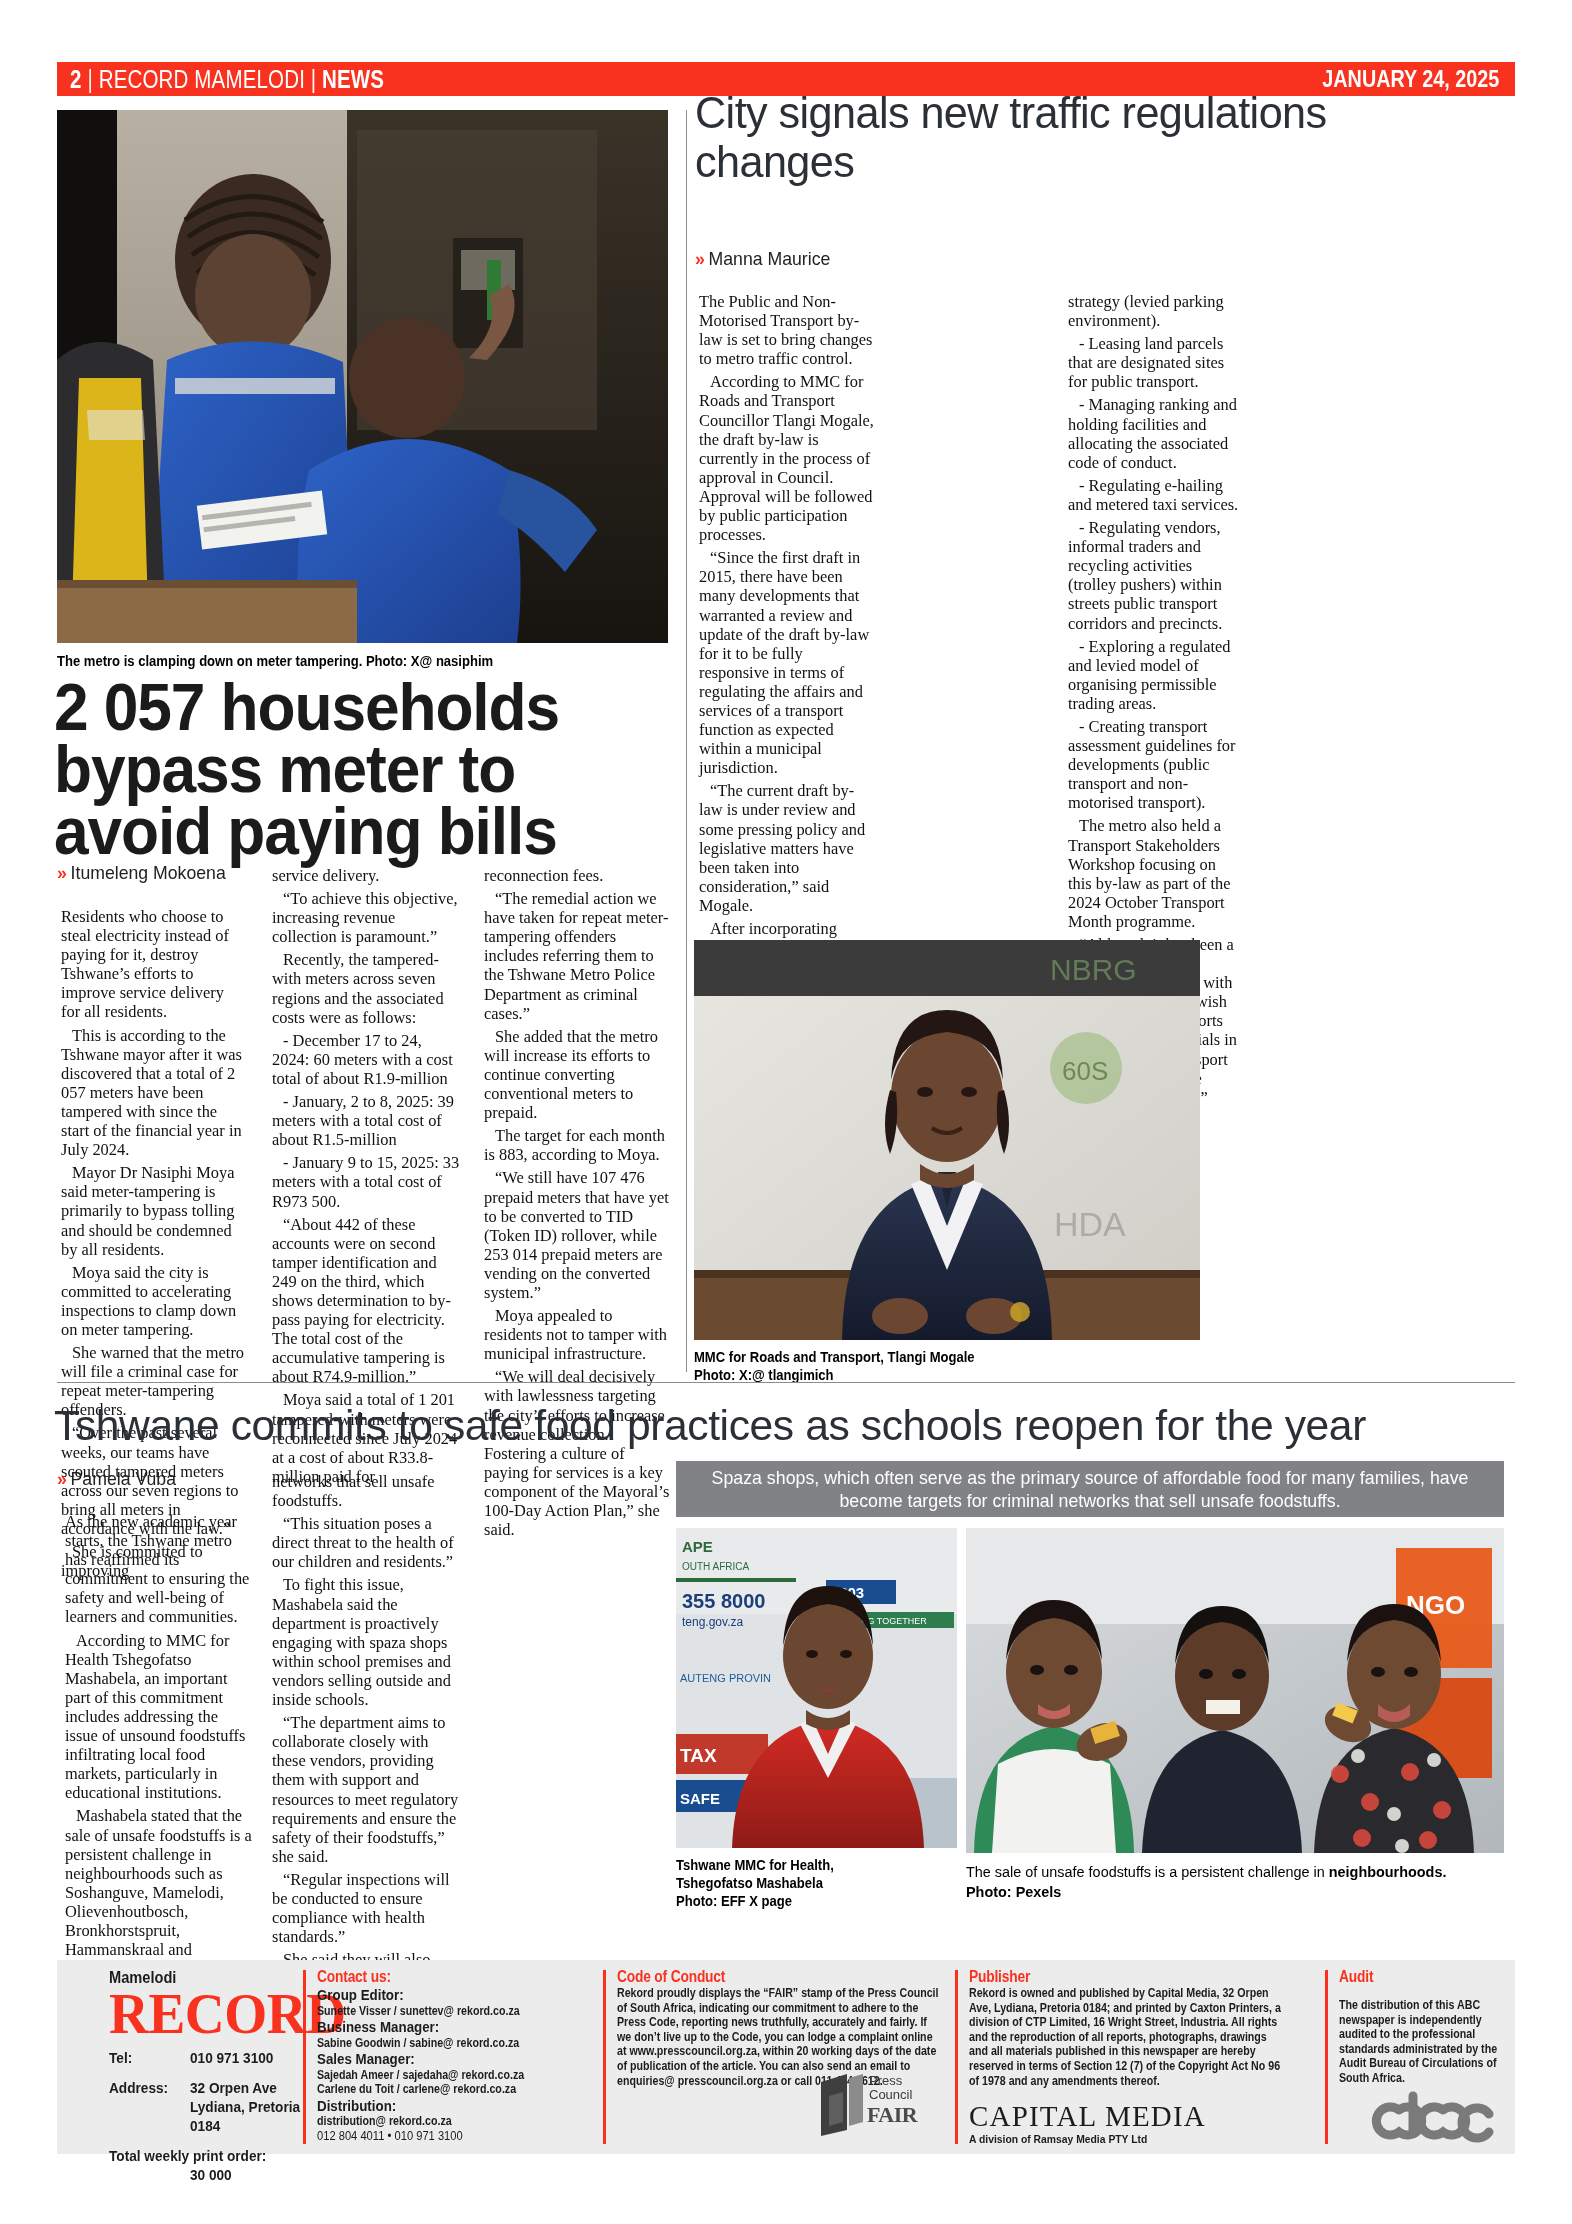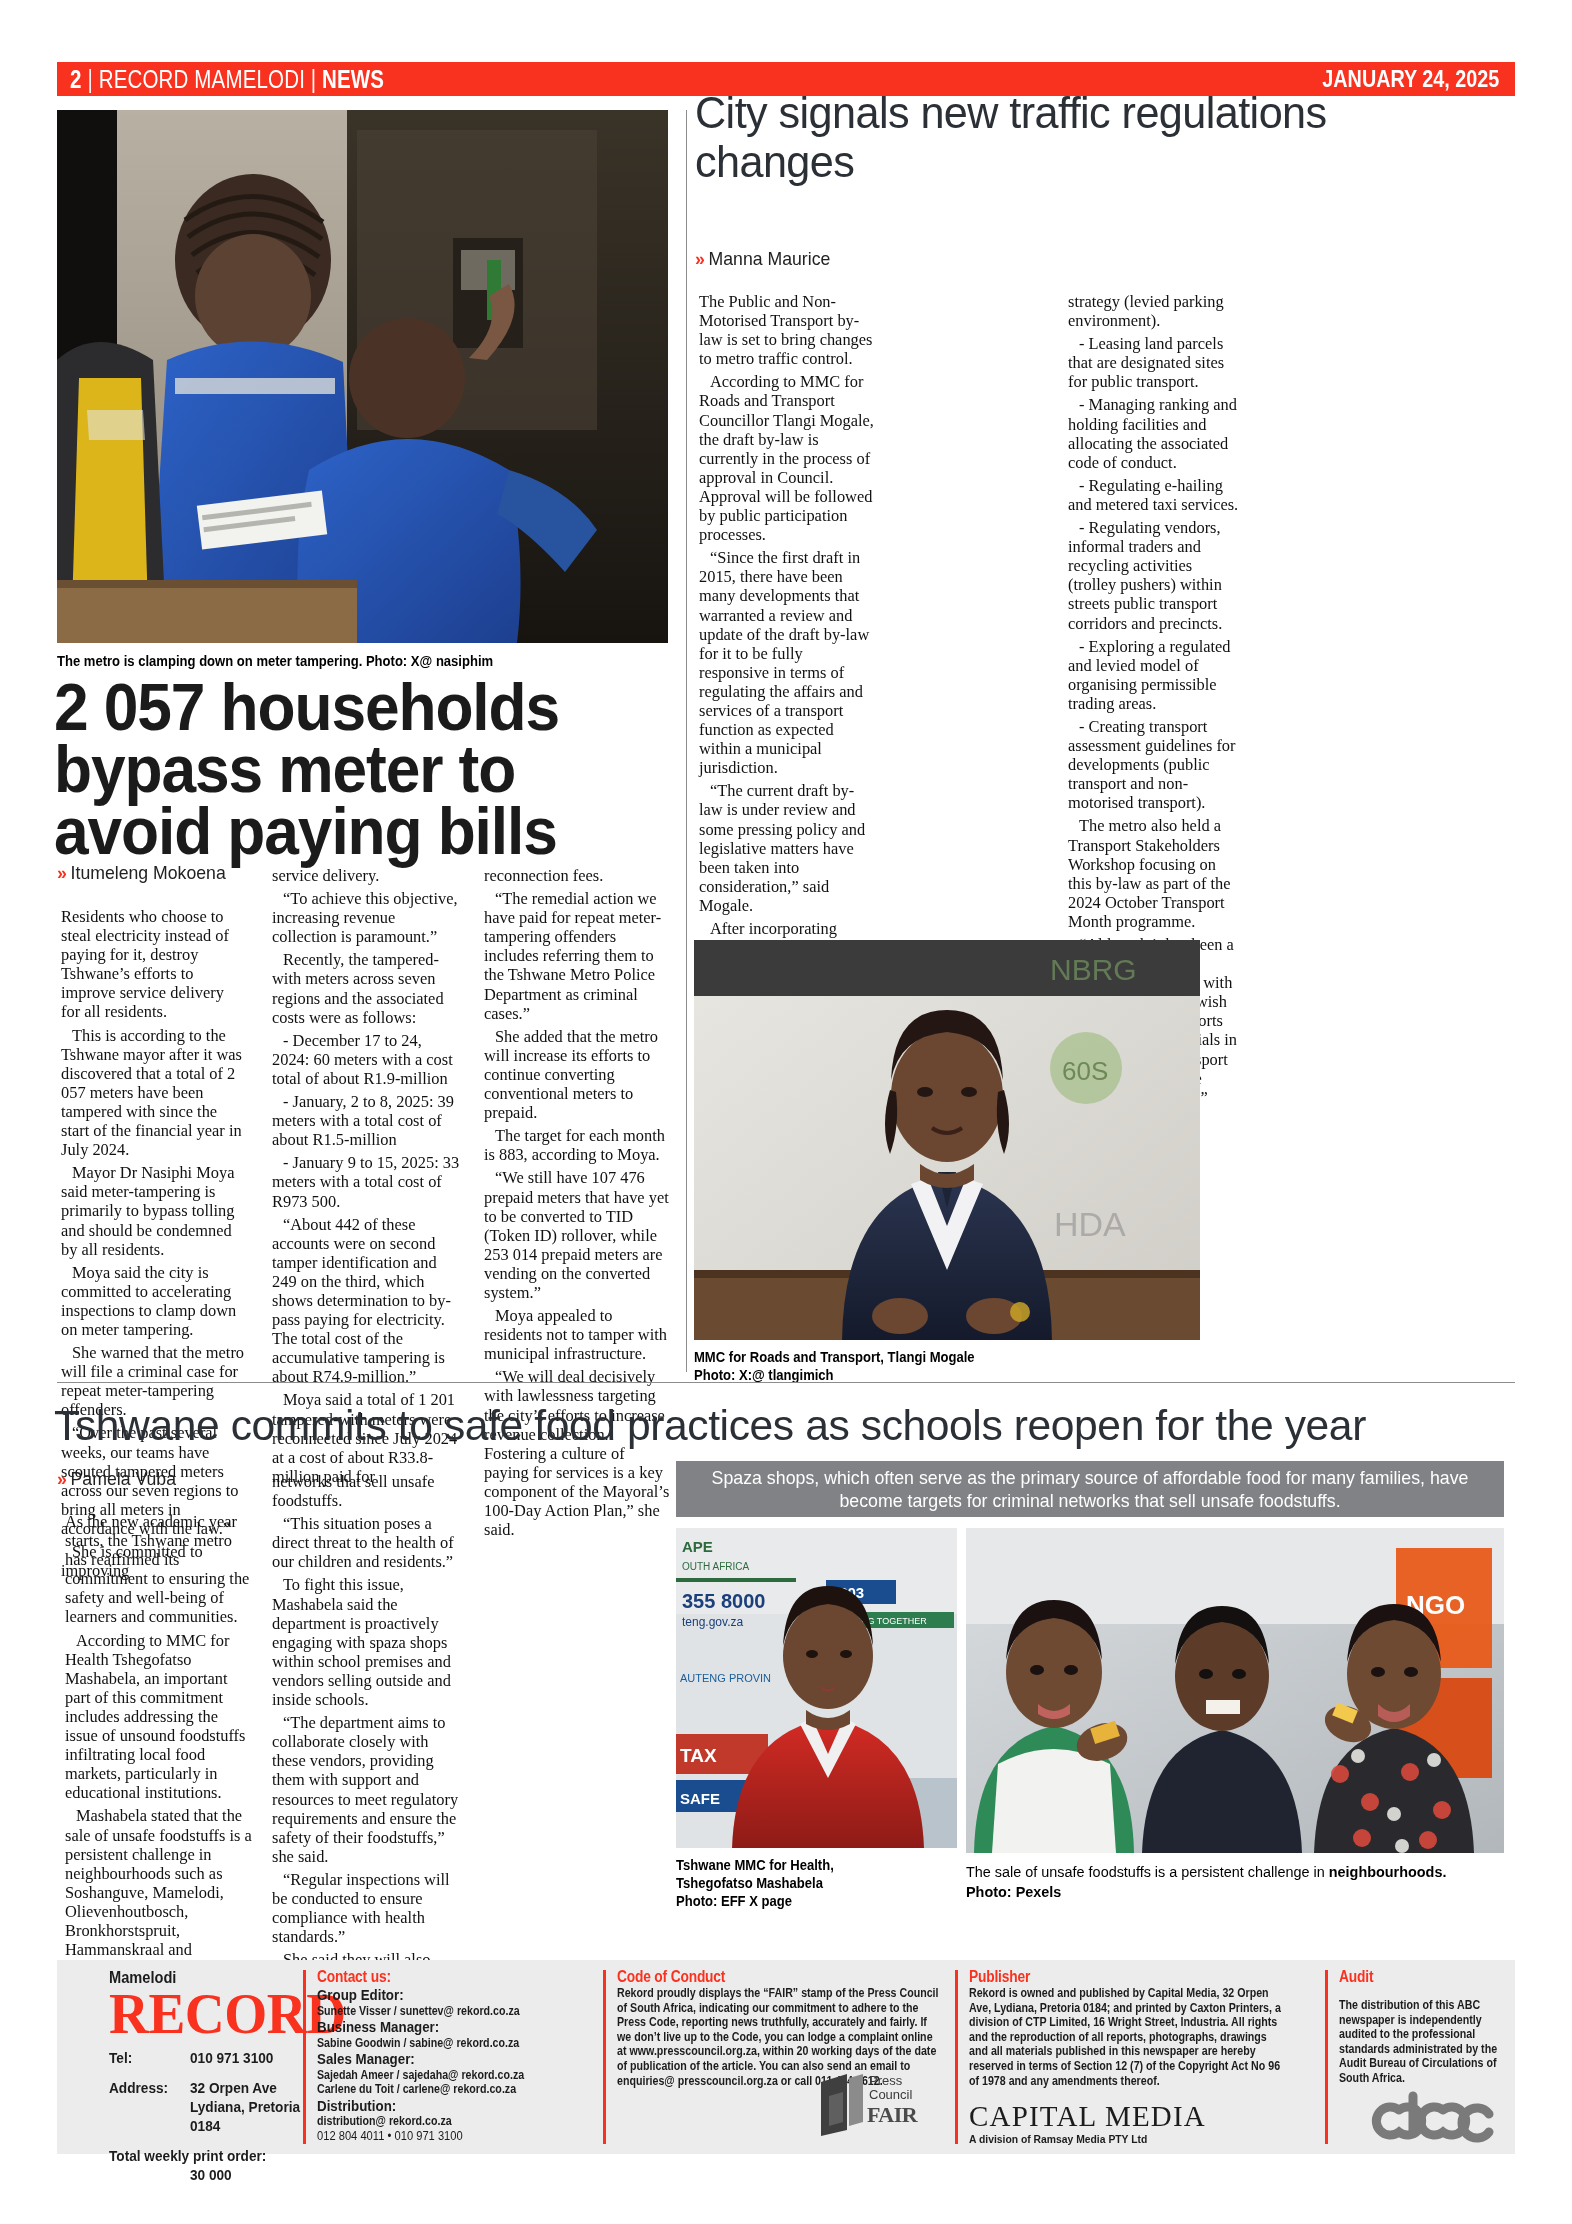--- a/index.html
+++ b/index.html
@@ -282,21 +282,21 @@
     <p>Recently, the tampered-with meters across seven regions and the associated costs were as follows:</p>
     <p>- December 17 to 24, 2024: 60 meters with a cost total of about R1.9-million</p>
     <p>- January, 2 to 8, 2025: 39 meters with a total cost of about R1.5-million</p>
     <p>- January 9 to 15, 2025: 33 meters with a total cost of R973 500.</p>
     <p>“About 442 of these accounts were on second tamper identification and 249 on the third, which shows determination to by-pass paying for electricity. The total cost of the accumulative tampering is about R74.9-million.”</p>
     <p>Moya said a total of 1 201 tampered-with meters were reconnected since July 2024 at a cost of about R33.8-million paid for</p>
   </div>
 
   <div class="lead-c3 body-col">
     <p class="first">reconnection fees.</p>
-    <p>“The remedial action we have paid for repeat meter-tampering offenders includes referring them to the Tshwane Metro Police Department as criminal cases.”</p>
+    <p>“The remedial action we have taken for repeat meter-tampering offenders includes referring them to the Tshwane Metro Police Department as criminal cases.”</p>
     <p>She added that the metro will increase its efforts to continue converting conventional meters to prepaid.</p>
     <p>The target for each month is 883, according to Moya.</p>
     <p>“We still have 107 476 prepaid meters that have yet to be converted to TID (Token ID) rollover, while 253 014 prepaid meters are vending on the converted system.”</p>
     <p>Moya appealed to residents not to tamper with municipal infrastructure.</p>
     <p>“We will deal decisively with lawlessness targeting the city’s efforts to increase revenue collection. Fostering a culture of paying for services is a key component of the Mayoral’s 100-Day Action Plan,” she said.</p>
   </div>
 
   <div class="col-rule" style="left:686px;top:110px;height:1262px;"></div>
 
   <div class="rhead">City signals new traffic regulations changes</div>

